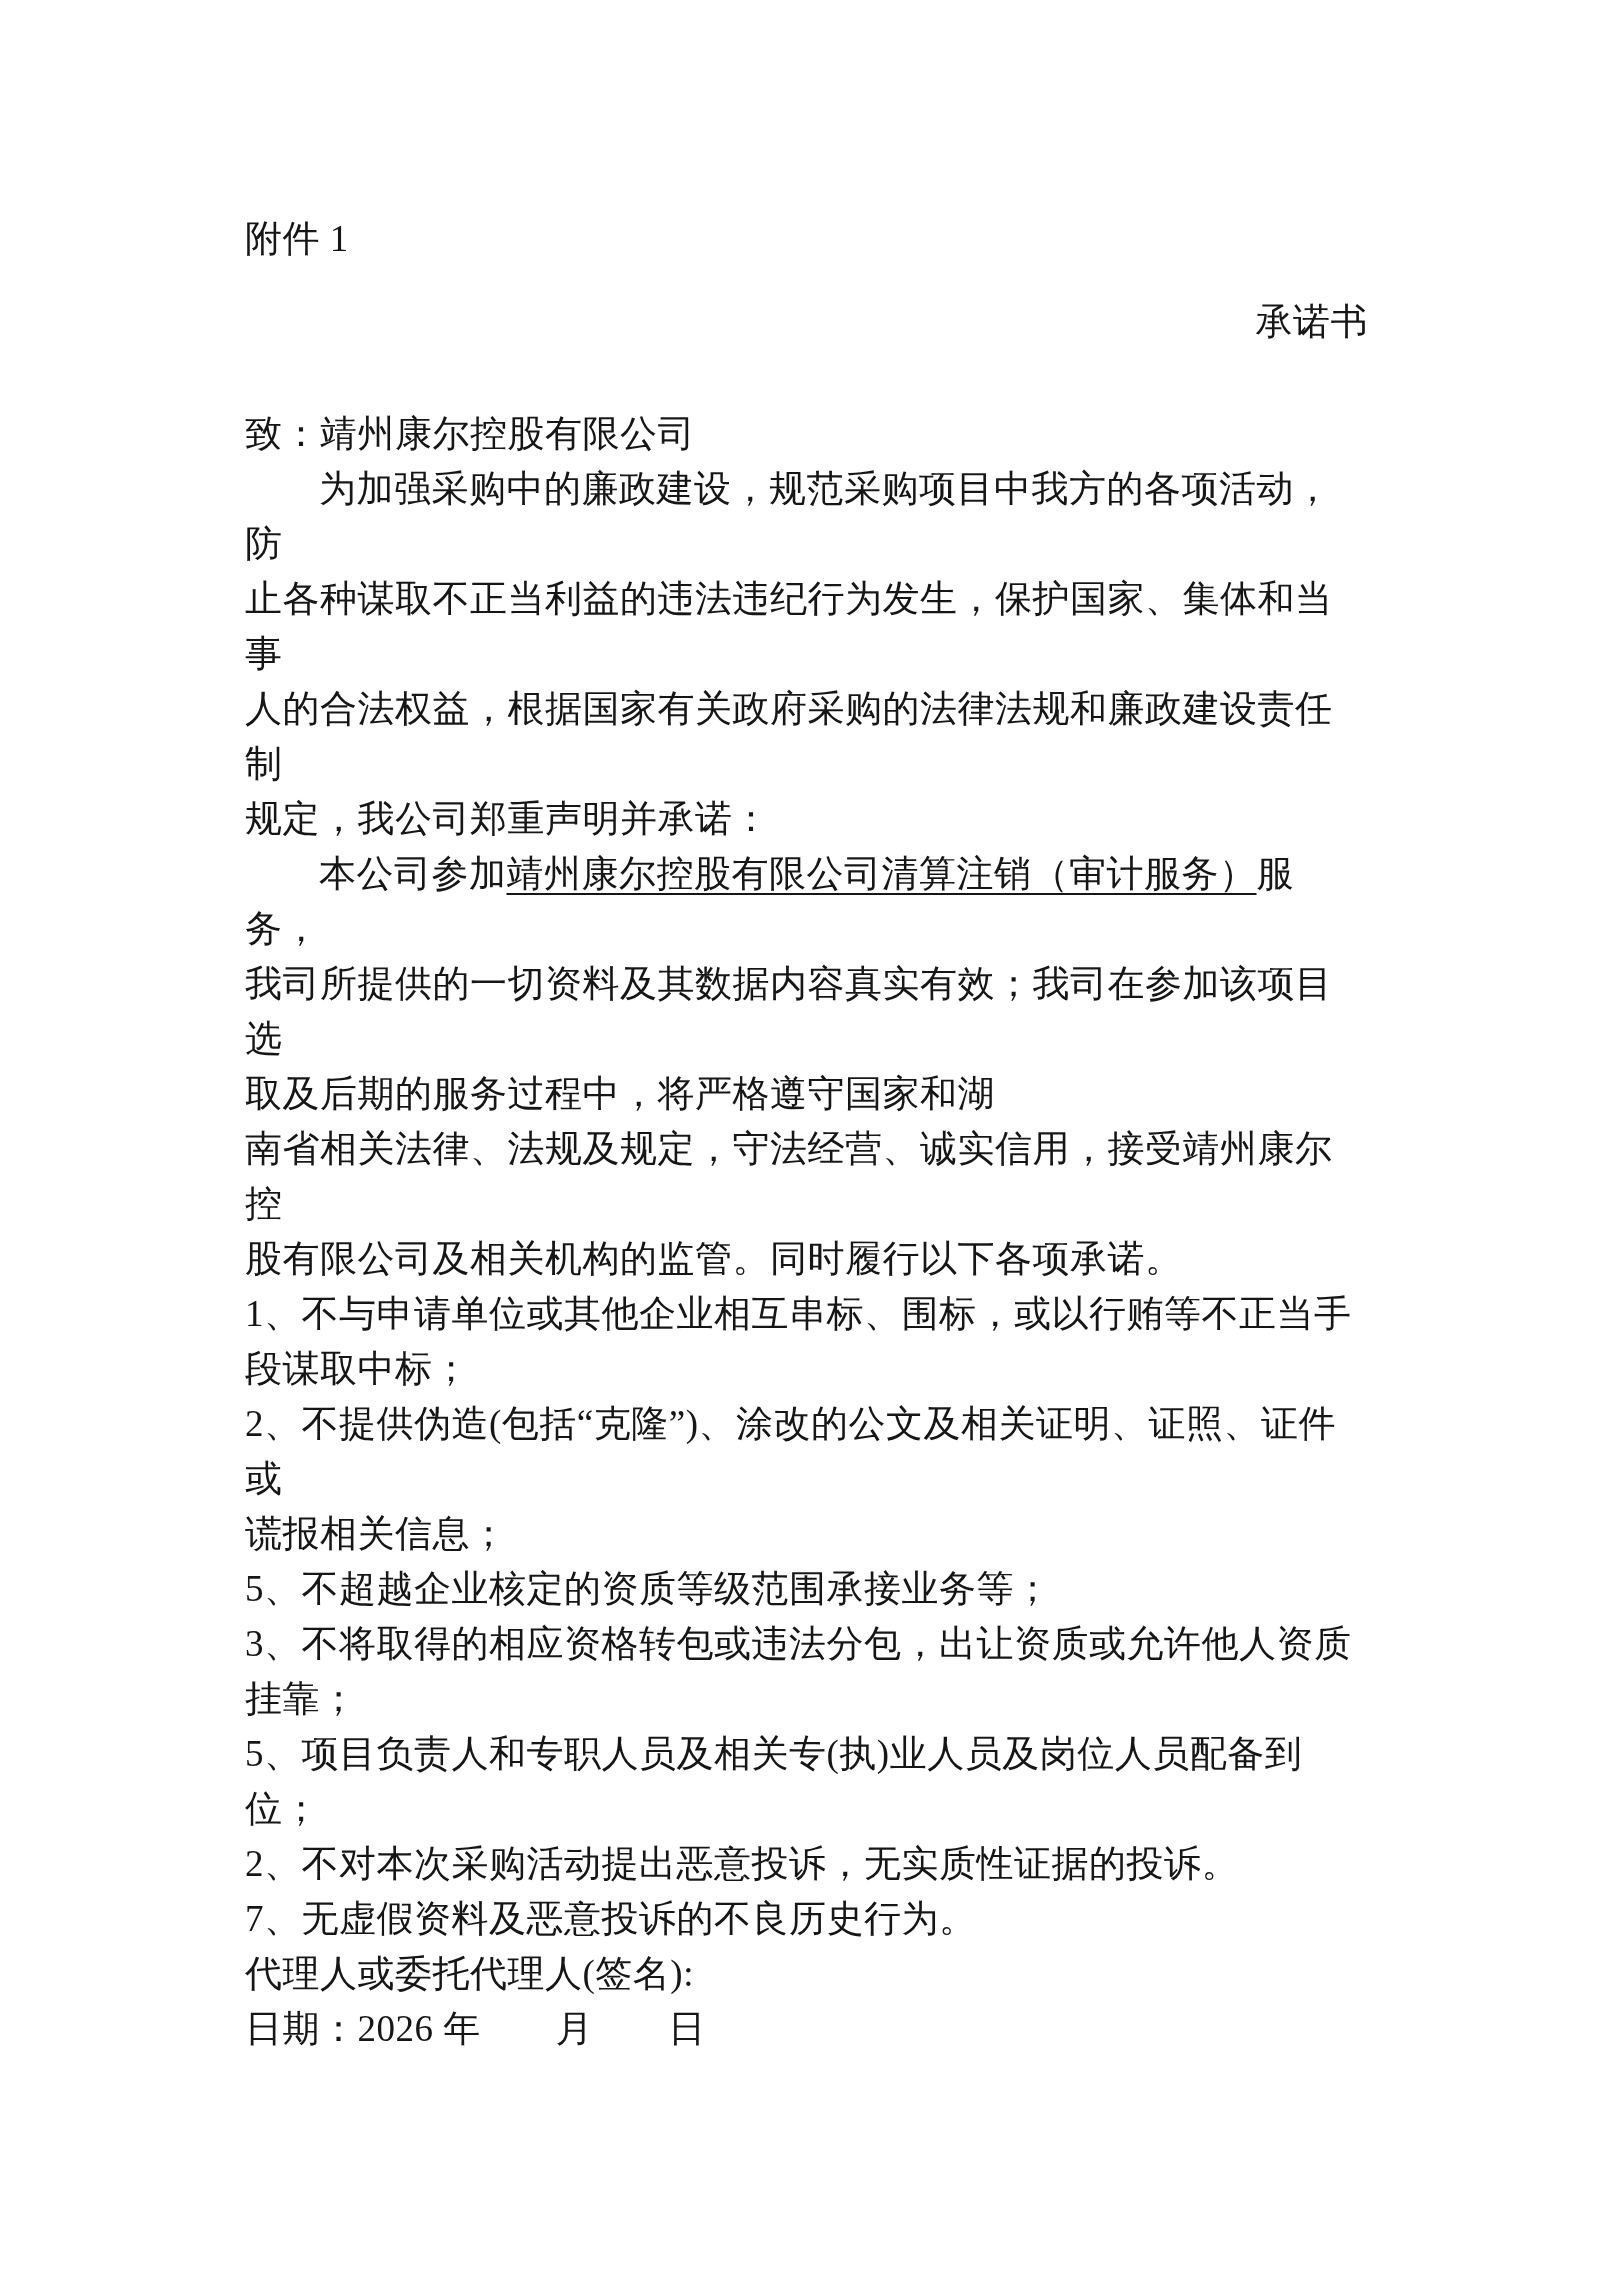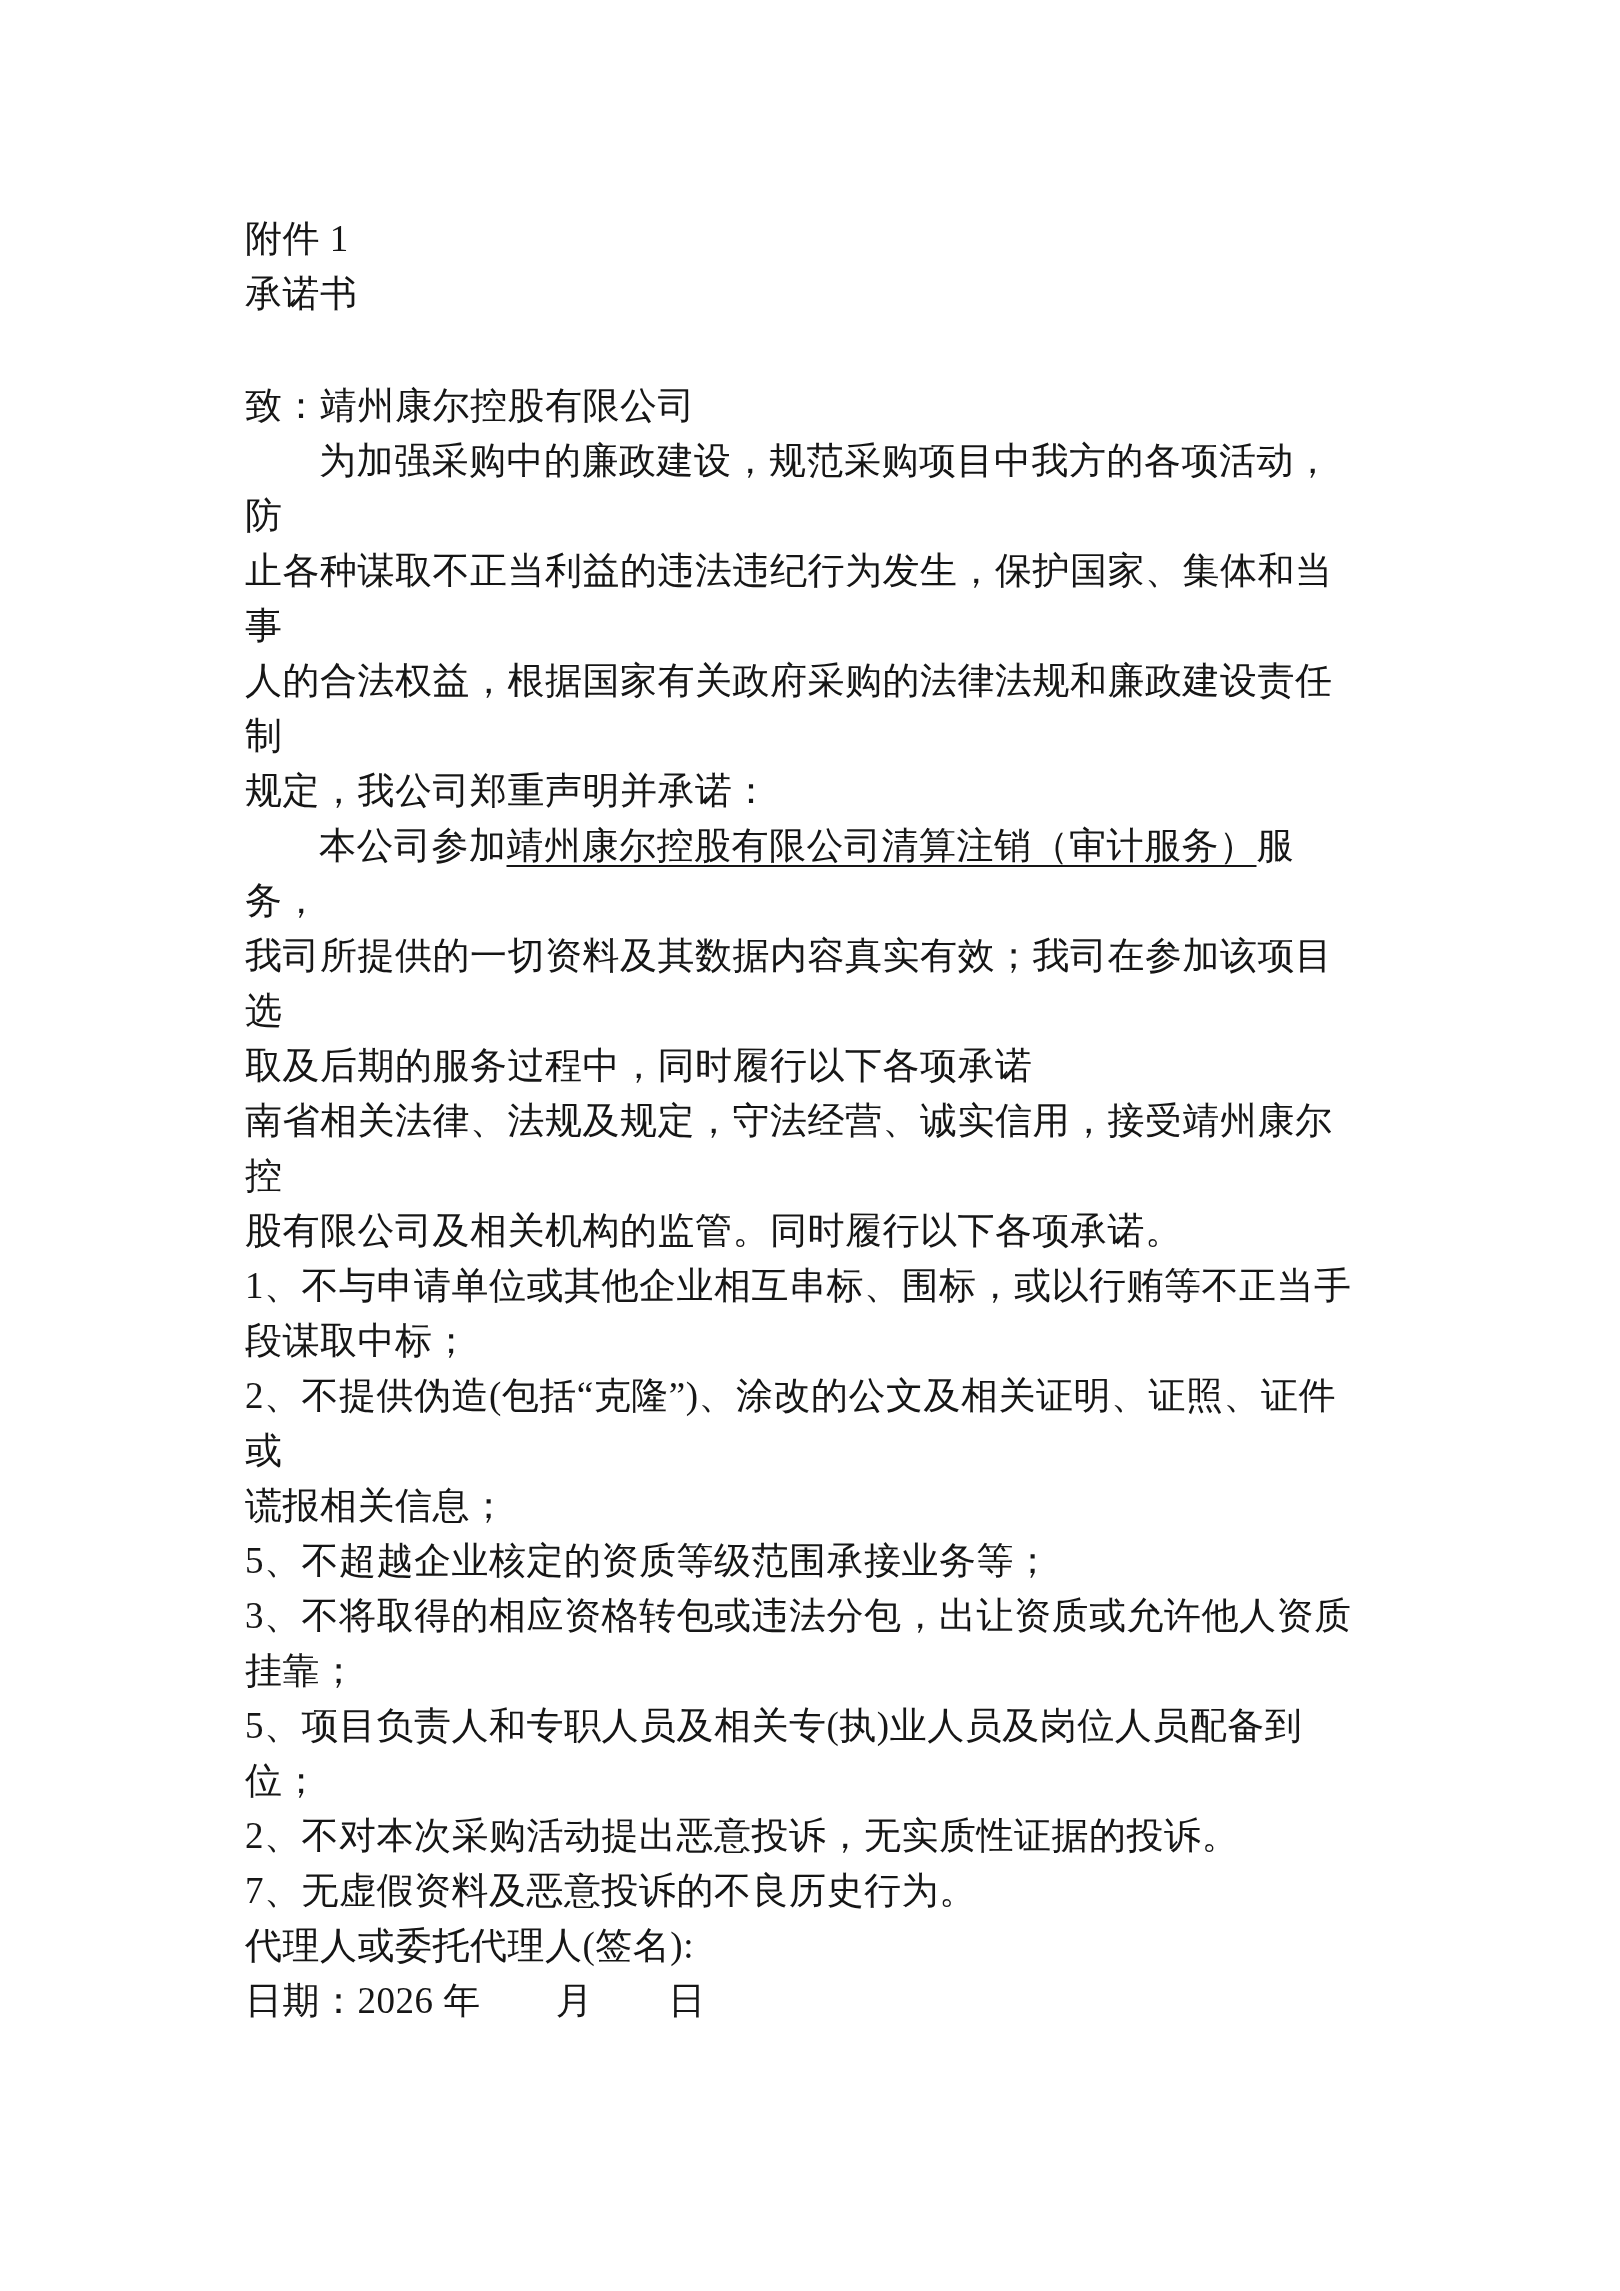--- a/index.html
+++ b/index.html
@@ -26,22 +26,22 @@
     letter-spacing: 0.5px;
   }
   .line {
     white-space: pre-wrap;
     min-height: 55px;
   }
   .line.indent {
     text-indent: 2em;
   }
   .title {
-    text-align: left;
-    margin-top: 0;
+    text-align: right;
+    margin-top: 28px;
   }
   .spacer {
     height: 57px;
   }
   .underline {
     text-decoration: underline;
     text-decoration-thickness: 2px;
     text-underline-offset: 6.9px;
   }
 </style>
@@ -54,21 +54,21 @@
     <div class="line title">承诺书</div>
     <div class="spacer"></div>
     <div id="body-lines">
         <div class="line"><span>致：靖州康尔控股有限公司</span></div>
         <div class="line indent"><span>为加强采购中的廉政建设，规范采购项目中我方的各项活动，防</span></div>
         <div class="line"><span>止各种谋取不正当利益的违法违纪行为发生，保护国家、集体和当事</span></div>
         <div class="line"><span>人的合法权益，根据国家有关政府采购的法律法规和廉政建设责任制</span></div>
         <div class="line"><span>规定，我公司郑重声明并承诺：</span></div>
         <div class="line indent"><span>本公司参加</span><span class="underline">靖州康尔控股有限公司清算注销（审计服务）</span><span>服务，</span></div>
         <div class="line"><span>我司所提供的一切资料及其数据内容真实有效；我司在参加该项目选</span></div>
-        <div class="line"><span>取及后期的服务过程中，同时履行以下各项承诺</span></div>
+        <div class="line"><span>取及后期的服务过程中，将严格遵守国家和湖</span></div>
         <div class="line"><span>南省相关法律、法规及规定，守法经营、诚实信用，接受靖州康尔控</span></div>
         <div class="line"><span>股有限公司及相关机构的监管。同时履行以下各项承诺。</span></div>
         <div class="line"><span>1、不与申请单位或其他企业相互串标、围标，或以行贿等不正当手</span></div>
         <div class="line"><span>段谋取中标；</span></div>
         <div class="line"><span>2、不提供伪造(包括“克隆”)、涂改的公文及相关证明、证照、证件或</span></div>
         <div class="line"><span>谎报相关信息；</span></div>
         <div class="line"><span>5、不超越企业核定的资质等级范围承接业务等；</span></div>
         <div class="line"><span>3、不将取得的相应资格转包或违法分包，出让资质或允许他人资质</span></div>
         <div class="line"><span>挂靠；</span></div>
         <div class="line"><span>5、项目负责人和专职人员及相关专(执)业人员及岗位人员配备到位；</span></div>

